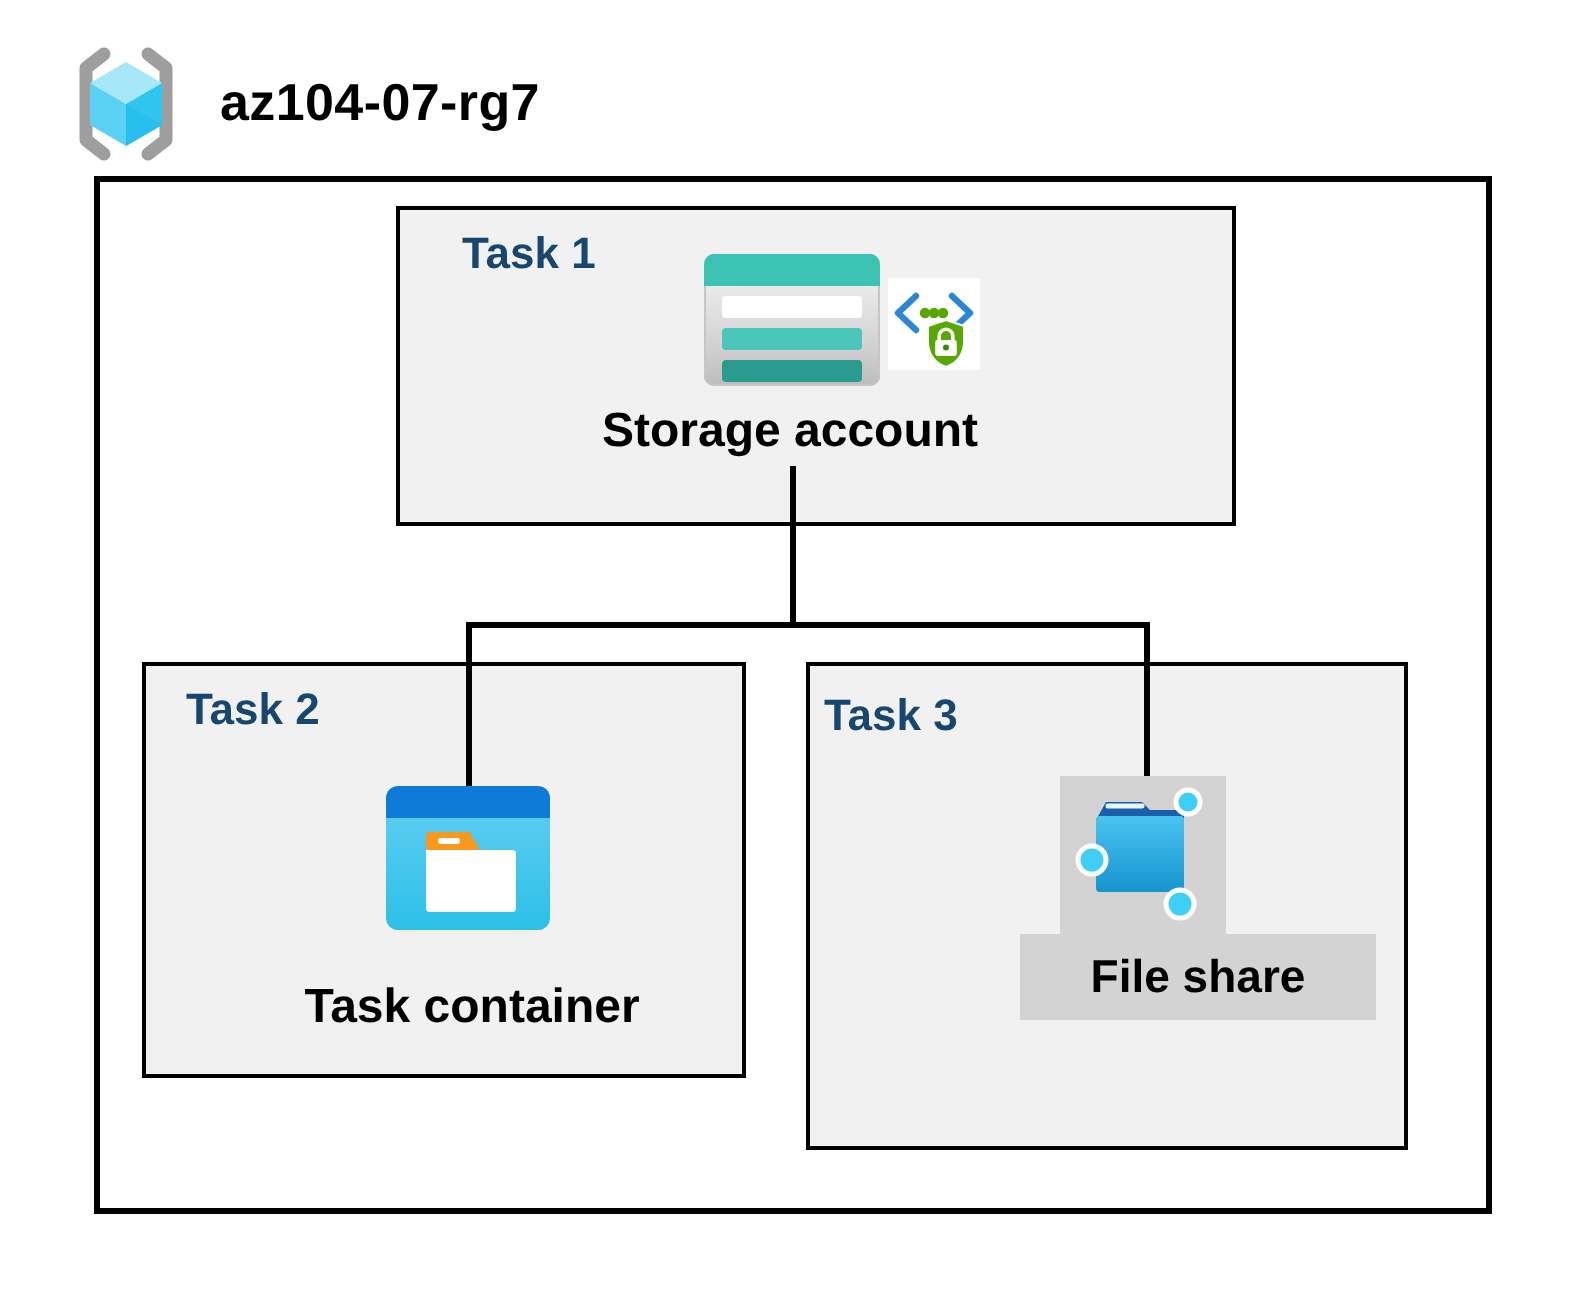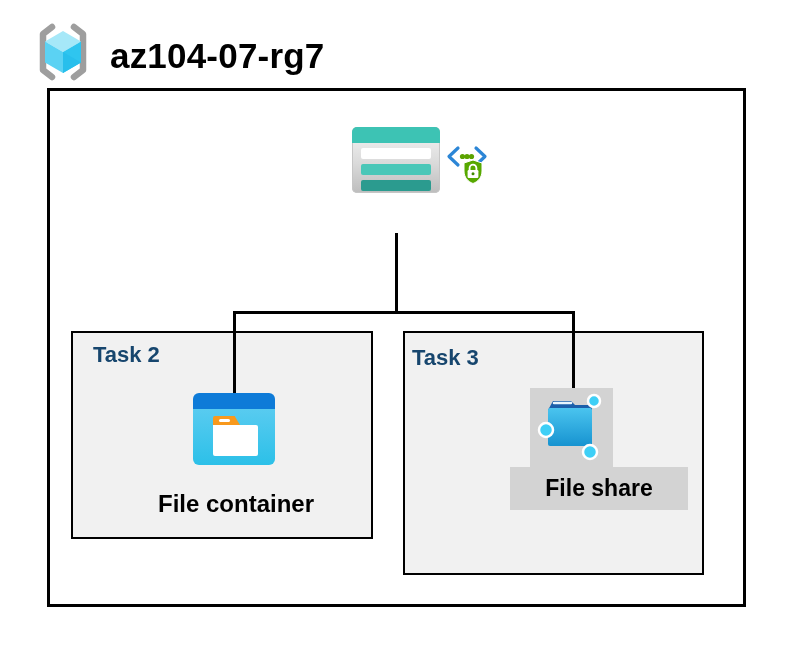--- a/index.html
+++ b/index.html
@@ -10,21 +10,21 @@
     height: 647px;
     background: #fff;
     font-family: "Liberation Sans", sans-serif;
     overflow: hidden;
   }
 
   
   .rg-icon { position:absolute; left:36px; top:22px; width:54px; height:60px; }
   .rg-name {
     position:absolute; left:110px; top:36px;
-    font-size:35px; font-weight:700; color:#000; letter-spacing:0.2px;
+    font-size:26px; font-weight:700; color:#000; letter-spacing:0.2px;
   }
 
   
   .outer-box {
     position:absolute; left:47px; top:88px; width:699px; height:519px;
     border:3px solid #000; background:#fff;
   }
   .task-box {
     position:absolute; background:#F1F1F1; border:2px solid #000;
   }
@@ -117,24 +117,28 @@
     <path d="M38 5 L47 12 V48 L38 55" fill="none" stroke="#9E9E9E" stroke-width="6.5" stroke-linecap="round" stroke-linejoin="round"></path>
     <polygon points="27,9 45,19.5 27,30 9,19.5" fill="#A6E8F8"></polygon>
     <polygon points="9,19.5 27,30 27,51 9,40.5" fill="#5BD2F3"></polygon>
     <polygon points="45,19.5 27,30 27,51 45,40.5" fill="#2FC5EF"></polygon>
     <polygon points="27,30 45,40.5 27,51" fill="#28BFEC"></polygon>
   </svg>
   <div class="rg-name">az104-07-rg7</div>
 
   <div class="outer-box"></div>
 
+  <div class="task-box" id="task1">
+    <div class="task-label">Task 1</div>
+    <div class="res-label" id="storage-label">Storage account</div>
+  </div>
 
   <div class="task-box" id="task2">
     <div class="task-label">Task 2</div>
-    <div class="res-label" id="blob-label">File container</div>
+    <div class="res-label" id="blob-label">Task container</div>
   </div>
 
   <div class="task-box" id="task3">
     <div class="task-label">Task 3</div>
   </div>
 
   <div class="line" id="line-v1"></div>
   <div class="line" id="line-h"></div>
   <div class="line" id="line-v2"></div>
   <div class="line" id="line-v3"></div>

